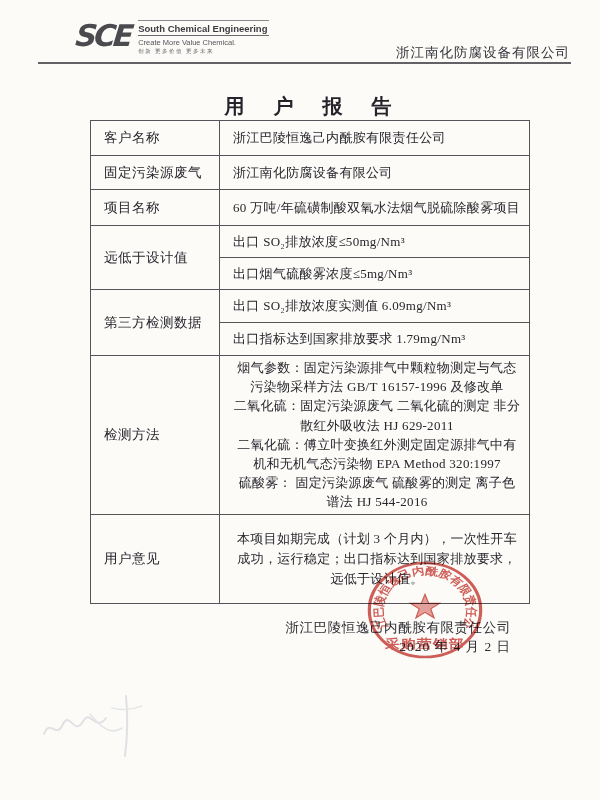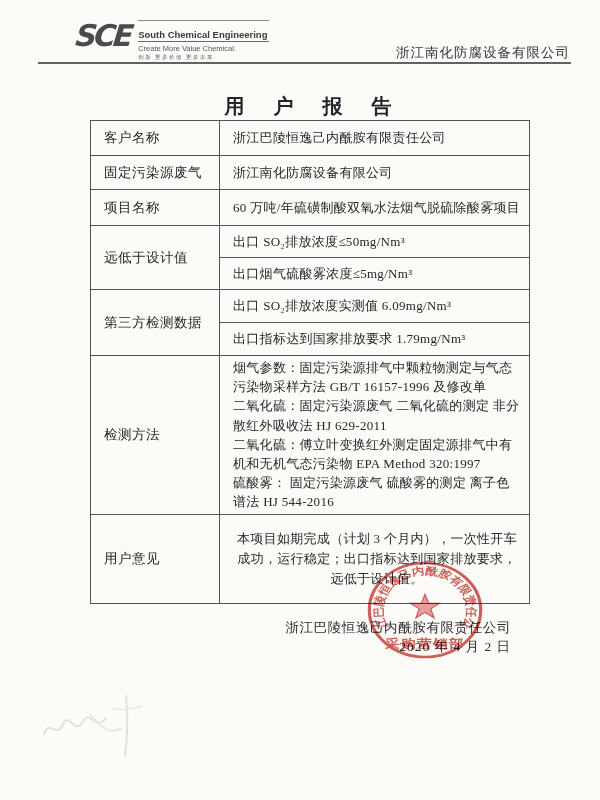--- a/index.html
+++ b/index.html
@@ -13,21 +13,21 @@
   .logo-mark{
     font-family:"DejaVu Sans","Liberation Sans",sans-serif;
     font-weight:900;font-style:italic;font-size:30px;line-height:30px;
     letter-spacing:-3px;color:#4b4b4f;transform:skewX(-6deg);padding-top:4px;
   }
   .logo-text{padding-top:3px;}
   .logo-en{
     font-family:"Liberation Sans","DejaVu Sans",sans-serif;
     font-size:9.5px;font-weight:bold;color:#3c3c40;
     border-top:1px solid #8a8a8e;border-bottom:1px solid #6a6a6e;
-    padding:8px 2px 1px 0;
+    padding:2px 2px 1px 0;
   }
   .logo-tagline-en{
     font-family:"Liberation Sans","DejaVu Sans",sans-serif;
     font-size:7.5px;color:#55555a;margin-top:2px;
   }
   .logo-tagline-cn{
     font-size:5.5px;color:#6a6a70;letter-spacing:1.5px;margin-top:1px;
     filter:blur(.2px);
   }
   .header-company{
@@ -51,21 +51,21 @@
   }
   table.report td{
     border:1.2px solid #54545a;
     padding:2px 8px 2px 13px;
     vertical-align:middle;
   }
   td.lbl{width:107px;font-size:13.5px;letter-spacing:.5px;}
   td.val{letter-spacing:.3px;}
   .h30{height:30px}.h29{height:29px}.h31{height:31px}
   .h27{height:27px}.h28{height:28px}
-  td.method-cell{height:153px;vertical-align:middle;}
+  td.method-cell{height:153px;vertical-align:middle;text-align:center;}
   .method-line{line-height:19.2px;}
   td.opinion-cell{height:84px;vertical-align:top;padding-top:5px;line-height:20px;text-align:center;}
   
   .footer-company{position:absolute;top:619px;right:89px;font-size:13.5px;letter-spacing:.6px;color:#2c2c32;}
   .footer-date{position:absolute;top:638px;right:89px;font-size:13.5px;letter-spacing:1px;color:#2c2c32;}
   .stamp{position:absolute;left:361px;top:556px;mix-blend-mode:multiply;opacity:.82;}
   .scribble{position:absolute;left:30px;top:688px;opacity:.4;}
 </style>
 </head>
 <body>

